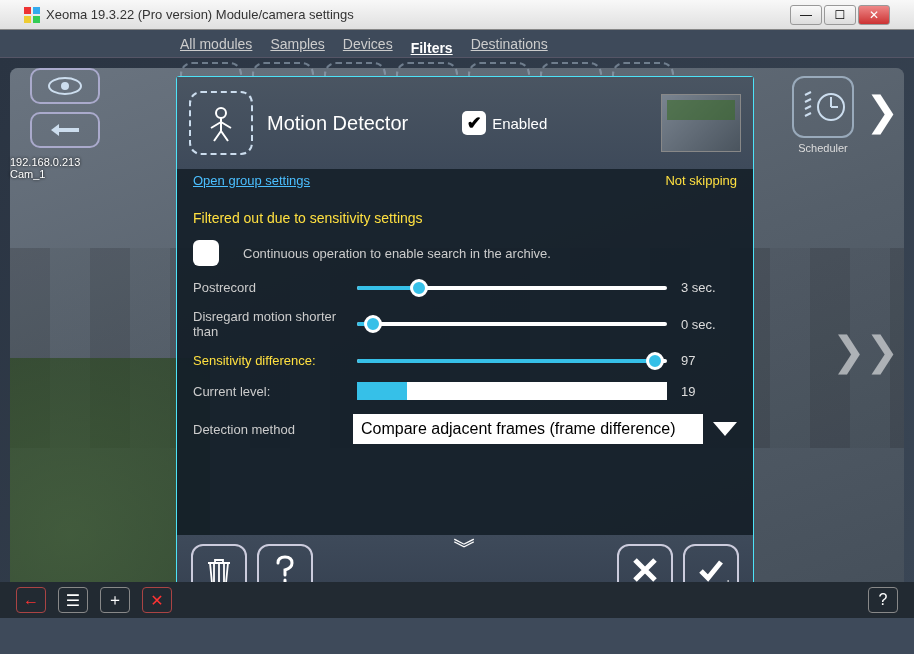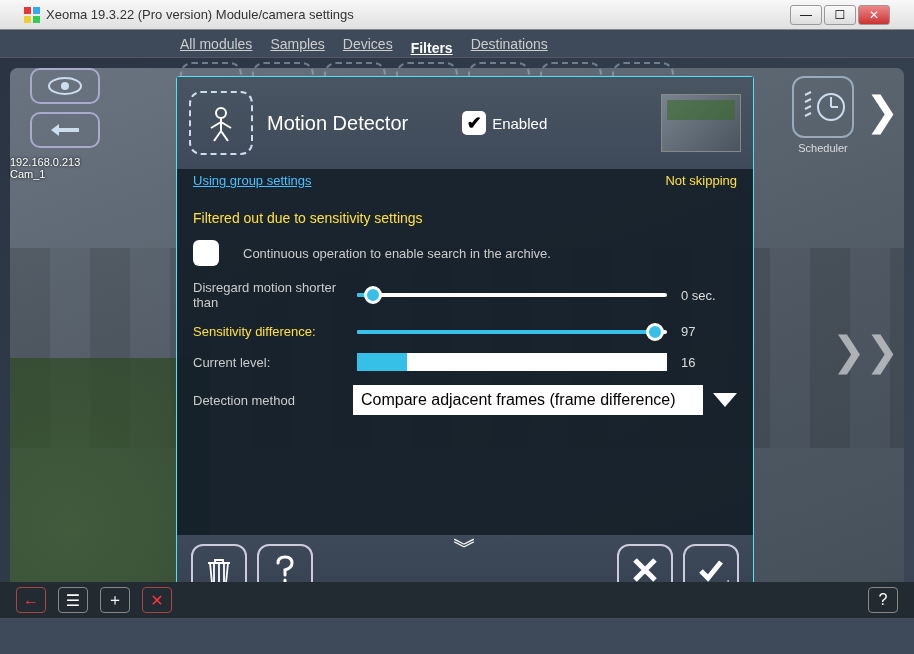--- a/index.html
+++ b/index.html
@@ -156,32 +156,40 @@
           </svg>
       </div>
       <span class="dlg-title">Motion Detector</span>
       <div class="enable-box">
         <div class="chk">✔</div>
         <span>Enabled</span>
       </div>
       <div class="preview"></div>
     </div>
     <div class="dlg-sub">
-      <span class="link">Using group settings</span>
+      <span class="link">Open group settings</span>
       <span class="status-skip">Not skipping</span>
     </div>
 
     <div class="dlg-body">
       <div class="yellow">Filtered out due to sensitivity settings</div>
 
       <div class="row">
         <div class="chkbox"></div>
         <span>Continuous operation to enable search in the archive.</span>
       </div>
 
+      <div class="slider-row">
+        <div class="slider-label">Postrecord</div>
+        <div class="slider-track">
+          <div class="slider-fill" style="width:20%"></div>
+          <div class="slider-thumb" style="left:20%"></div>
+        </div>
+        <div class="slider-val"><span>3</span> <span>sec.</span></div>
+      </div>
 
       <div class="slider-row">
         <div class="slider-label">Disregard motion shorter than</div>
         <div class="slider-track">
           <div class="slider-fill" style="width:5%"></div>
           <div class="slider-thumb" style="left:5%"></div>
         </div>
         <div class="slider-val"><span>0</span> <span>sec.</span></div>
       </div>
 
@@ -192,21 +200,21 @@
           <div class="slider-thumb" style="left:96%"></div>
         </div>
         <div class="slider-val">97</div>
       </div>
 
       <div class="bar-row">
         <div class="slider-label">Current level:</div>
         <div class="bar-bg">
           <div class="bar-fill" style="width:16%"></div>
         </div>
-        <div class="slider-val">16</div>
+        <div class="slider-val">19</div>
       </div>
 
       <div class="select-row">
         <div class="slider-label">Detection method</div>
         <div class="select">Compare adjacent frames (frame difference)</div>
         <div class="select-arrow"></div>
       </div>
 
     </div>
 

